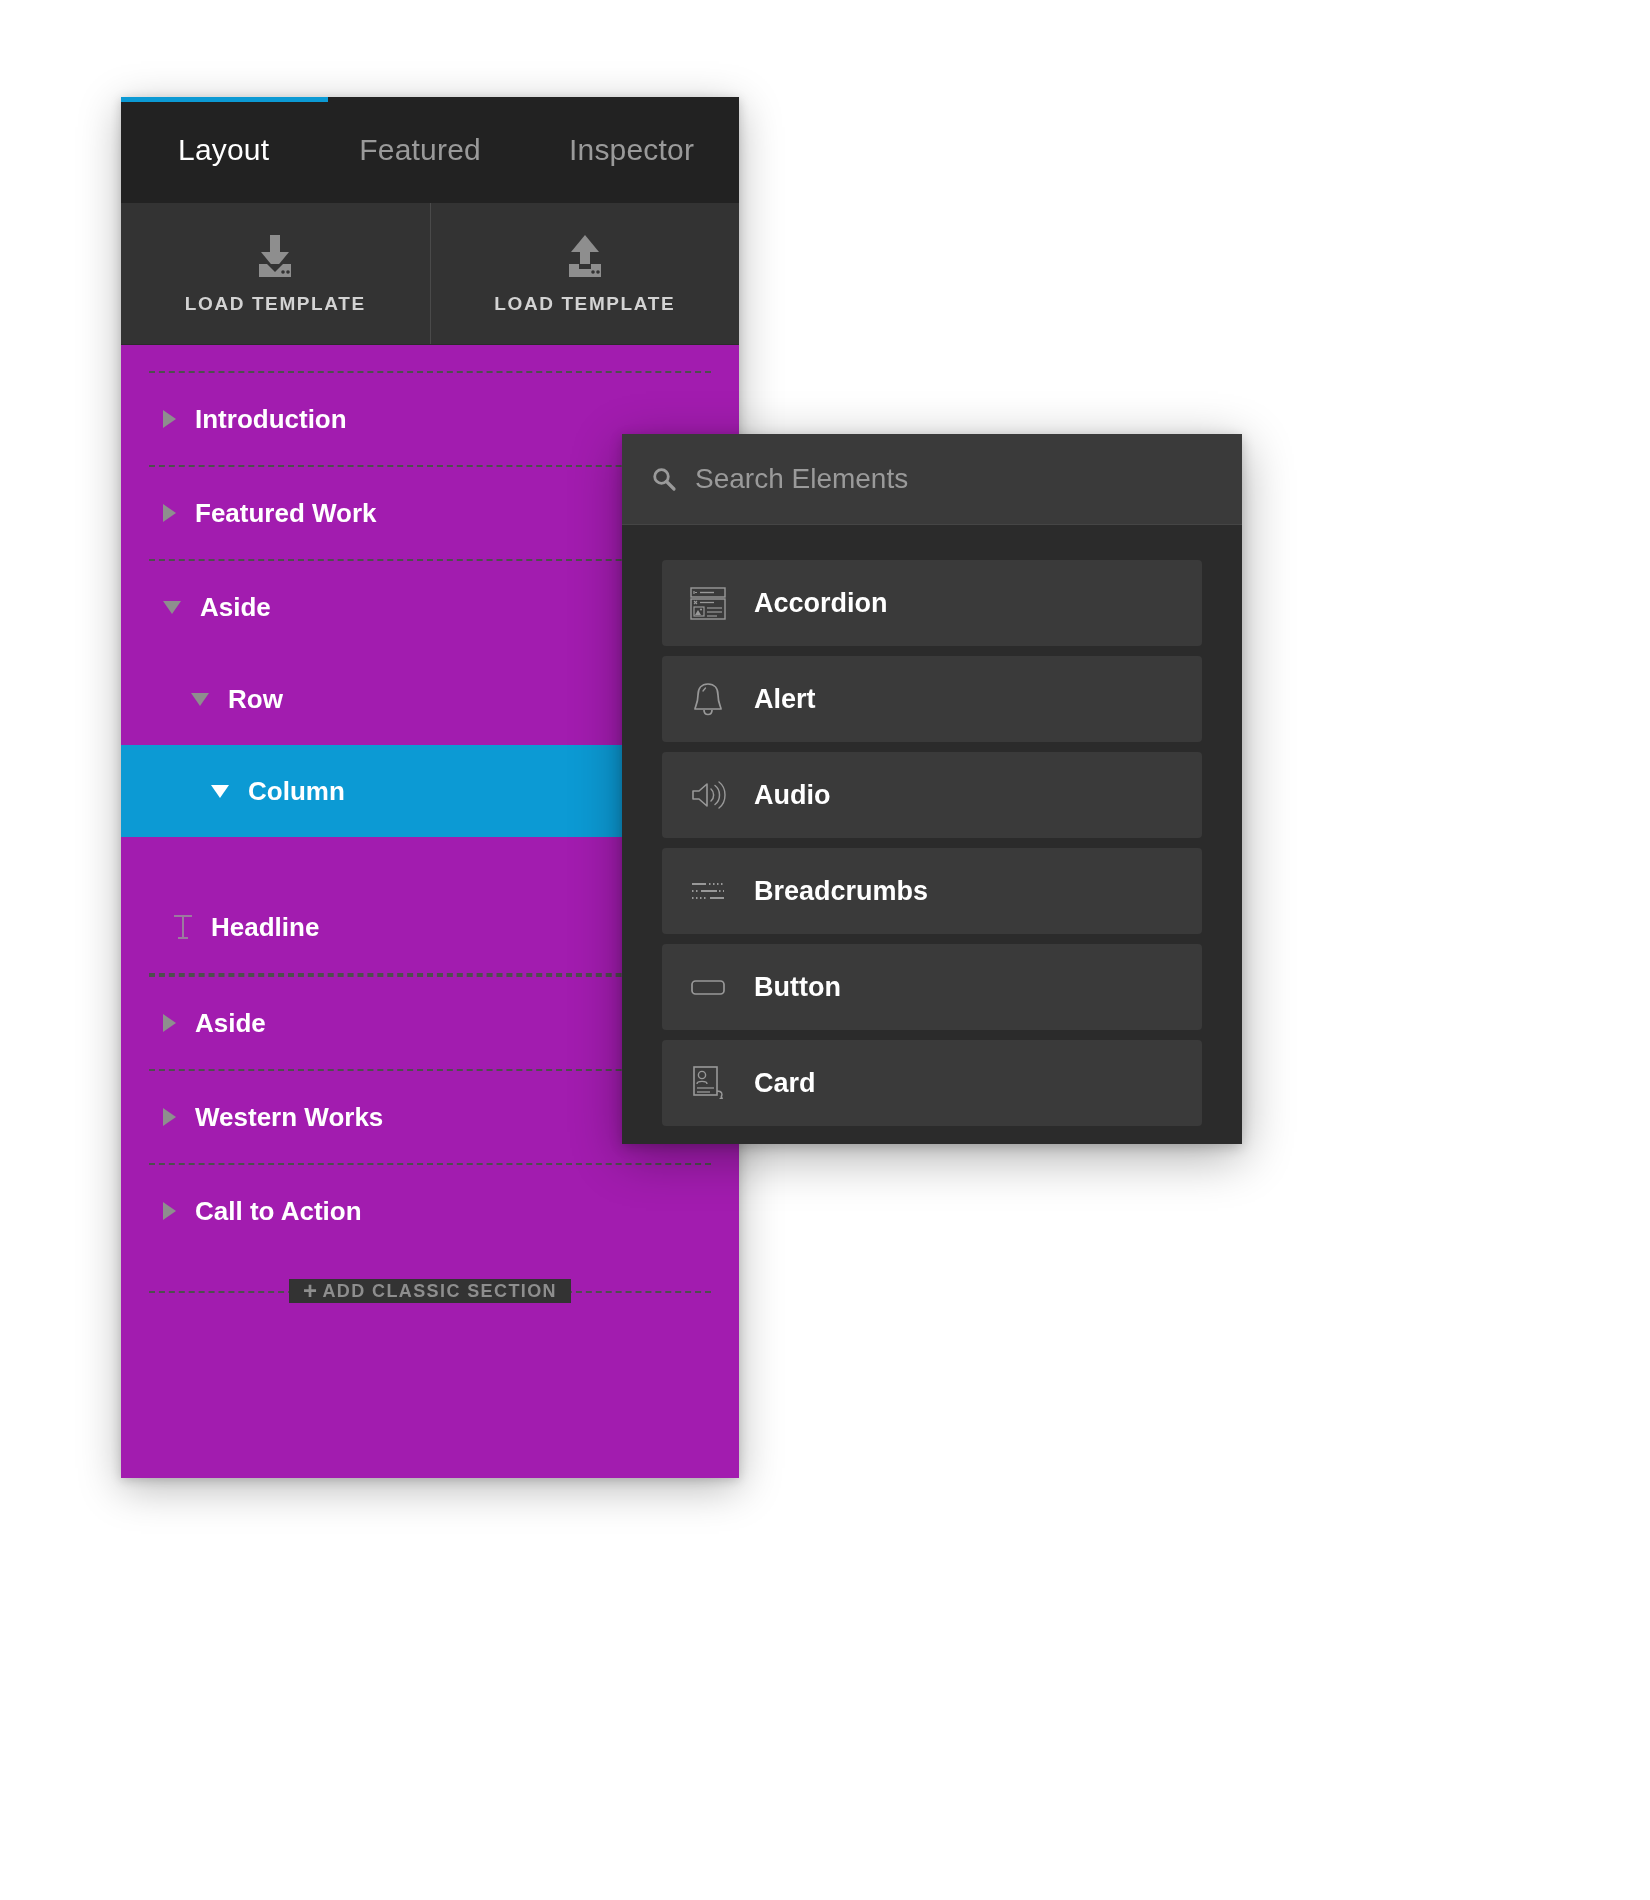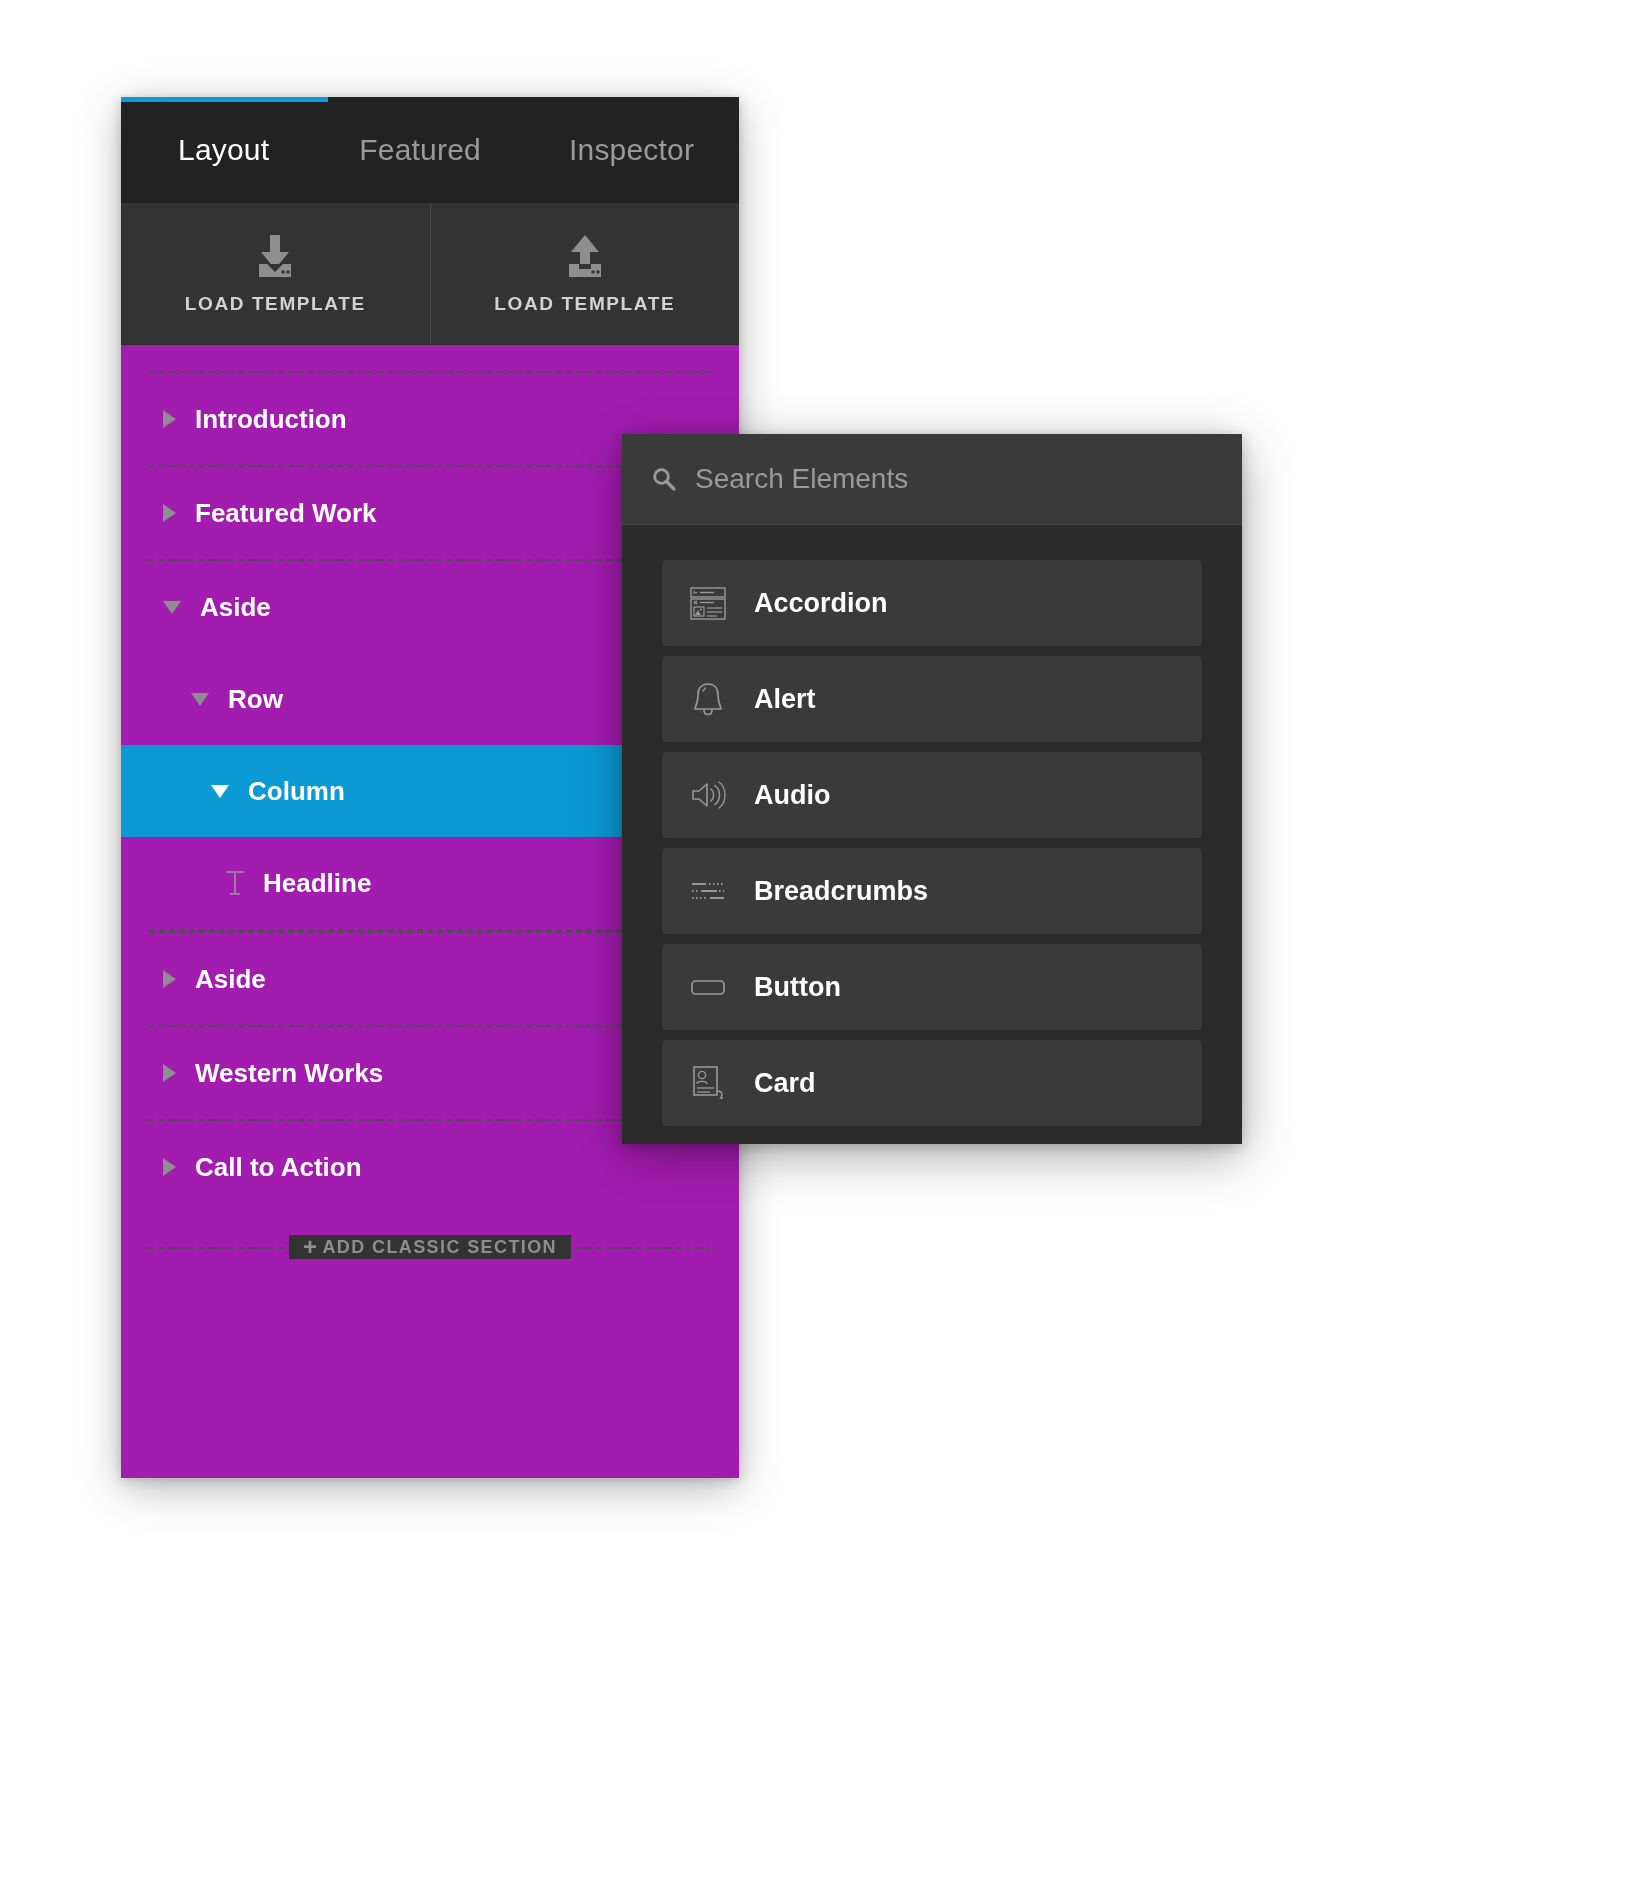--- a/index.html
+++ b/index.html
@@ -139,21 +139,21 @@
     width: 18px;
     height: 26px;
     flex: 0 0 auto;
     opacity: 0.75;
   }
 
   
   .lvl0 { padding-left: 42px; }
   .lvl1 { padding-left: 70px; }
   .lvl2 { padding-left: 90px; }
-  .lvl3 { padding-left: 105px; }
+  .lvl3 { padding-left: 53px; margin-top: 44px; }
 
   .add-section {
     position: relative;
     display: flex;
     align-items: center;
     justify-content: center;
     height: 60px;
     margin-top: 4px;
     cursor: pointer;
   }

